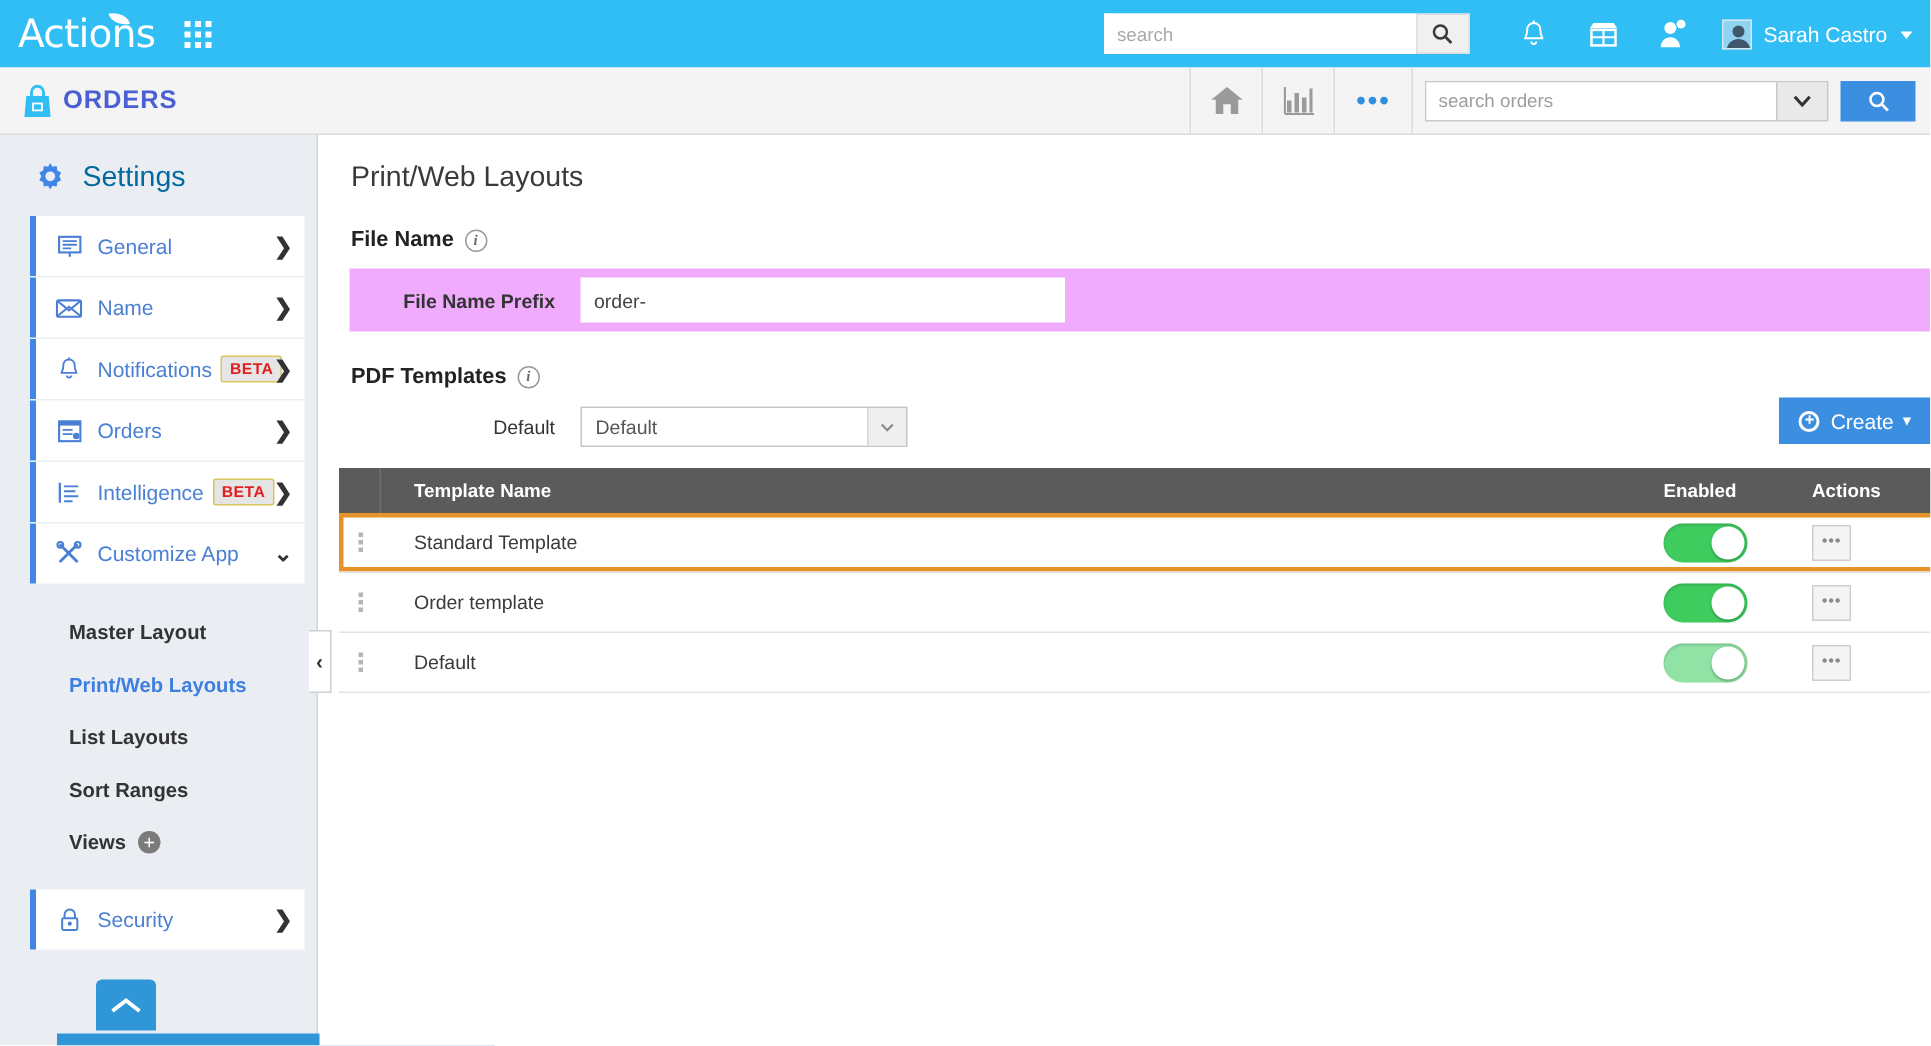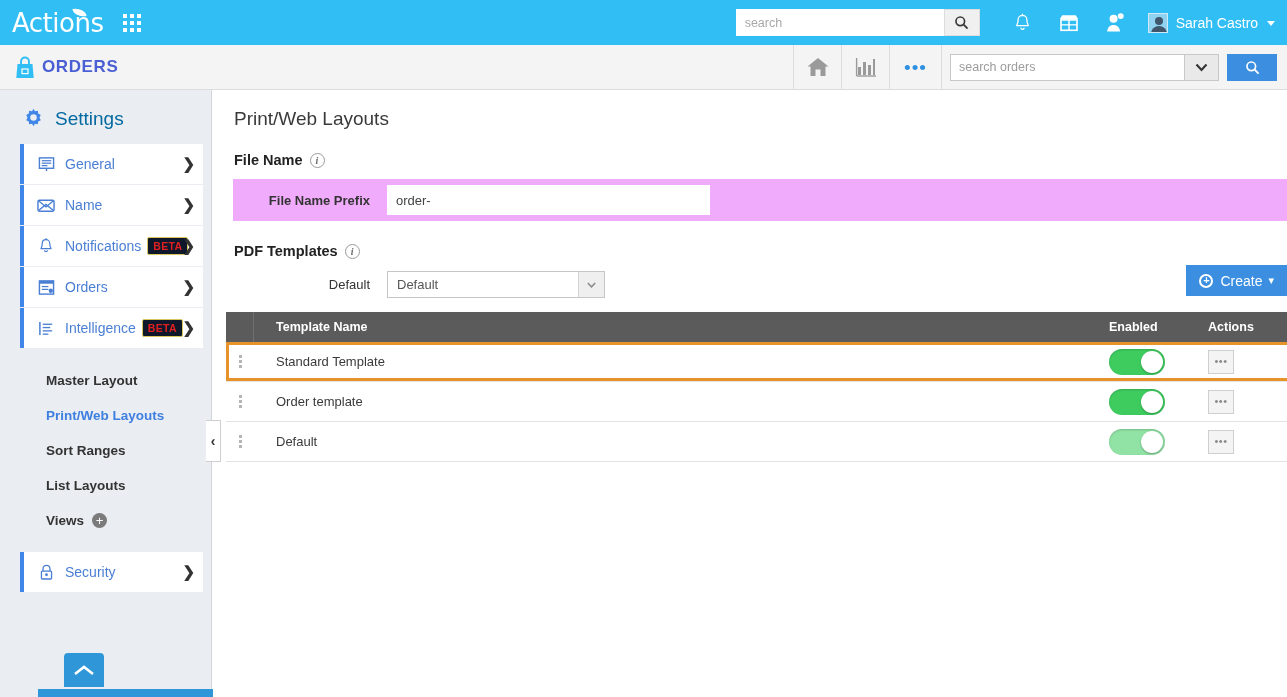--- a/index.html
+++ b/index.html
@@ -122,21 +122,21 @@
     position: relative; background: #ffffff; height: 40px; margin-bottom: 1px;
     display: flex; align-items: center; border-left: 4px solid #3f86e8;
     cursor: pointer; padding-left: 10px;
   }
   .menu-item .mi-icon { width: 24px; display: flex; align-items: center; justify-content: center; }
   .menu-item .mi-label { color: #4a7fd4; font-size: 14px; margin-left: 7px; }
   .menu-item .chev {
     position: absolute; right: 8px; color: #333; font-size: 15px; font-weight: bold;
   }
   .beta-badge {
-    background: #0f172a; border: 1px solid #d9c65c; color: #e02020;
+    background: #e5e5e5; border: 1px solid #d9c65c; color: #e02020;
     font-size: 10.5px; font-weight: bold; padding: 2px 5px; margin-left: 6px;
     border-radius: 2px; letter-spacing: 0.3px;
   }
   .sub-menu { padding: 14px 0 0 46px; }
   .sub-item {
     font-size: 13.5px; color: #333; font-weight: bold;
     padding: 10px 0; cursor: pointer; display: flex; align-items: center;
   }
   .sub-item.active { color: #3f7fe0; }
   .plus-btn {
@@ -430,34 +430,46 @@
             <line x1="5" y1="8" x2="13" y2="8" stroke="#4a7fd4" stroke-width="1.4"></line>
             <line x1="5" y1="11.5" x2="15" y2="11.5" stroke="#4a7fd4" stroke-width="1.4"></line>
             <line x1="5" y1="15" x2="11" y2="15" stroke="#4a7fd4" stroke-width="1.4"></line>
           </svg>
         </span>
         <span class="mi-label">Intelligence</span>
         <span class="beta-badge">BETA</span>
         <span class="chev">❯</span>
       </div>
 
+      <div class="menu-item">
+        <span class="mi-icon">
+          <svg width="18" height="18" viewBox="0 0 19 19">
+            <line x1="3" y1="3" x2="15.5" y2="15.5" stroke="#4a7fd4" stroke-width="2"></line>
+            <line x1="15.5" y1="3" x2="3" y2="15.5" stroke="#4a7fd4" stroke-width="2"></line>
+            <circle cx="3.4" cy="3.4" r="2" fill="none" stroke="#4a7fd4" stroke-width="1.5"></circle>
+            <circle cx="15.6" cy="3.4" r="2" fill="none" stroke="#4a7fd4" stroke-width="1.5"></circle>
+          </svg>
+        </span>
+        <span class="mi-label">Customize App</span>
+        <span class="chev">⌄</span>
+      </div>
     </div>
 
     <div class="sub-menu">
       <div class="sub-item">
         <span>Master Layout</span>
       </div>
       <div class="sub-item active">
         <span>Print/Web Layouts</span>
       </div>
       <div class="sub-item">
+        <span>List Layouts</span>
+      </div>
+      <div class="sub-item">
         <span>Sort Ranges</span>
-      </div>
-      <div class="sub-item">
-        <span>List Layouts</span>
       </div>
       <div class="sub-item">
         <span>Views</span>
         <span class="plus-btn">+</span>
       </div>
     </div>
 
     <div class="menu" style="margin-top:14px;">
       <div class="menu-item">
         <span class="mi-icon">

